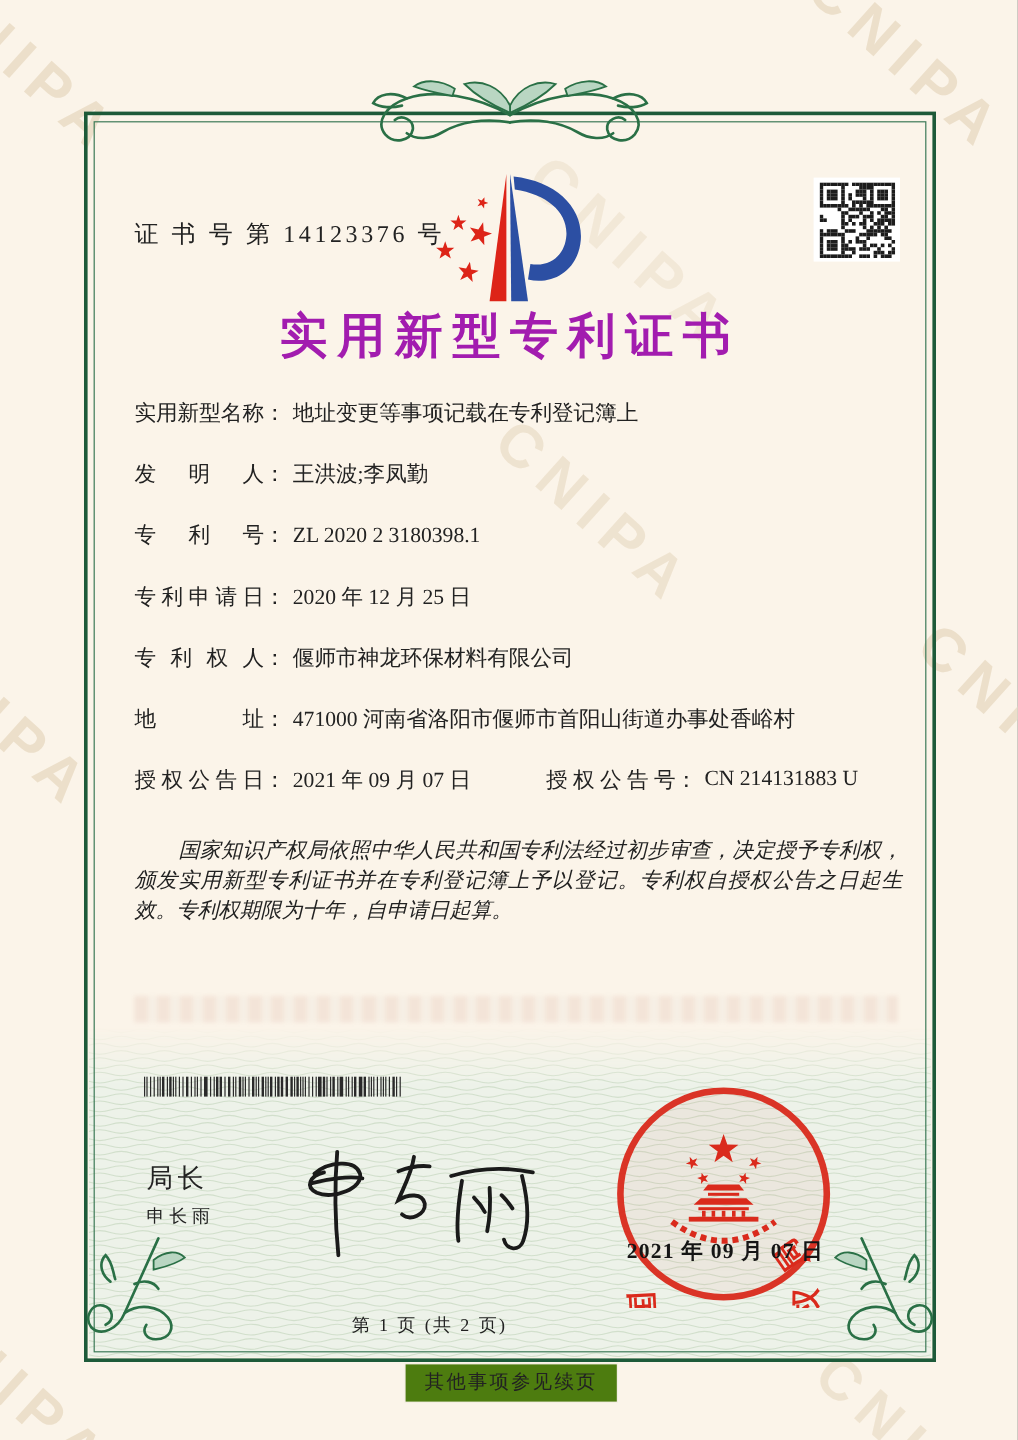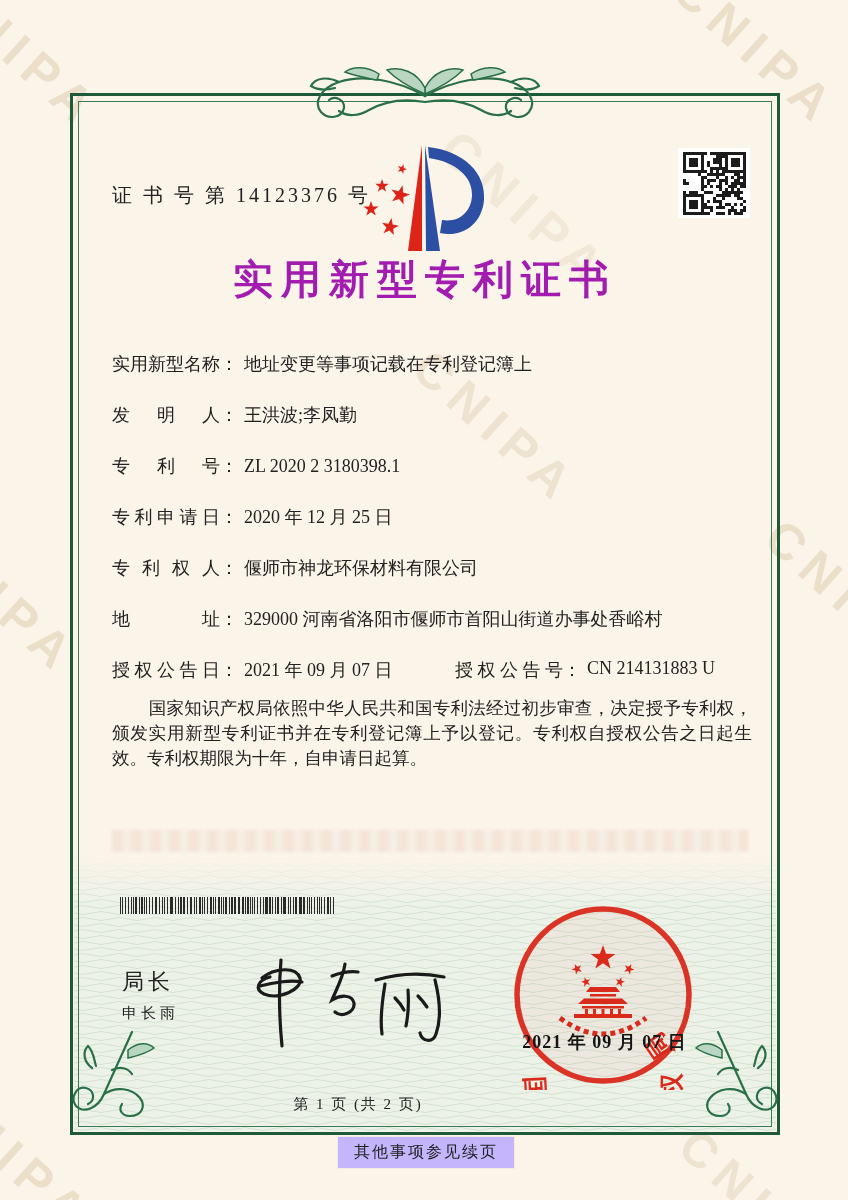--- a/index.html
+++ b/index.html
@@ -36,38 +36,38 @@
   .secband{position:absolute;left:112px;top:830px;width:636px;height:22px;
       background:repeating-linear-gradient(90deg,rgba(195,120,100,.12) 0 11px,rgba(160,160,160,.05) 11px 19px);
       filter:blur(1.6px);}
   
   .certno{position:absolute;left:112px;top:146px;font-size:20px;letter-spacing:3px;margin-top:36px;}
   .qrbox{position:absolute;left:678px;top:148px;width:72px;height:70px;background:#fff;
       display:flex;align-items:center;justify-content:center;}
   .logo{position:absolute;left:358px;top:139px;}
   .title{position:absolute;left:70px;top:252px;width:710px;text-align:center;font-size:40px;font-weight:bold;
       letter-spacing:8px;color:#a21caf;}
-  .fields{position:absolute;left:112px;top:352px;width:648px;font-size:18px;}
+  .fields{position:absolute;left:112px;top:332px;width:648px;font-size:18px;}
   .frow{position:relative;height:20px;margin-bottom:31px;display:flex;align-items:baseline;}
   .flabel{display:inline-block;width:108px;text-align:justify;text-align-last:justify;flex:none;}
   .fcolon{flex:none;margin-right:6px;}
   .fvalue{white-space:nowrap;}
   .grant{position:absolute;left:343px;top:0;display:flex;align-items:flex-start;}
   .paras{position:absolute;left:112px;top:696px;width:640px;font-size:17.5px;line-height:25px;text-align:justify;}
-  .paras p{margin:0;text-indent:2.1em;}
+  .paras p{margin:0;text-indent:2.1em;font-style:italic;}
   
   .barcode{position:absolute;left:120px;top:897px;}
   .officer-title{position:absolute;left:122px;top:967px;font-size:22px;letter-spacing:4px;}
   .officer-name{position:absolute;left:122px;top:1004px;font-size:15px;letter-spacing:4px;}
   .sig{position:absolute;left:248px;top:950px;}
   .seal{position:absolute;left:508px;top:900px;}
   .seal-date{position:absolute;left:522px;top:1030px;width:165px;text-align:center;font-size:18px;
       letter-spacing:1px;color:#151515;font-weight:bold;}
   .pagenum{position:absolute;left:70px;top:1095px;width:576px;text-align:center;font-size:15px;letter-spacing:2px;}
-  .footnote{position:absolute;left:338px;top:1137px;background:#c4b5fd;padding:5px 16px;font-size:16px;
+  .footnote{position:absolute;left:338px;top:1137px;background:#4d7c0f;padding:5px 16px;font-size:16px;
       letter-spacing:2px;box-shadow:0 0 0 1px rgba(0,0,0,0.03);}
 </style>
 </head>
 <body>
 
 <div class="page">
 
   <div class="wm wm1">CNIPA</div>
   <div class="wm wm2">CNIPA</div>
   <div class="wm wm3">CNIPA</div>
@@ -448,21 +448,21 @@
       <span class="fvalue">2020 年 12 月 25 日</span>
     </div>
     <div class="frow">
       <span class="flabel">专利权人</span>
         <span class="fcolon">：</span>
       <span class="fvalue">偃师市神龙环保材料有限公司</span>
     </div>
     <div class="frow">
       <span class="flabel">地址</span>
         <span class="fcolon">：</span>
-      <span class="fvalue">329000 河南省洛阳市偃师市首阳山街道办事处香峪村</span>
+      <span class="fvalue">471000 河南省洛阳市偃师市首阳山街道办事处香峪村</span>
     </div>
     <div class="frow">
       <span class="flabel">授权公告日</span>
         <span class="fcolon">：</span>
       <span class="fvalue">2021 年 09 月 07 日</span>
       <span class="grant">
         <span class="flabel">授权公告号</span>
           <span class="fcolon">：</span>
         <span class="fvalue">CN 214131883 U</span>
       </span>

